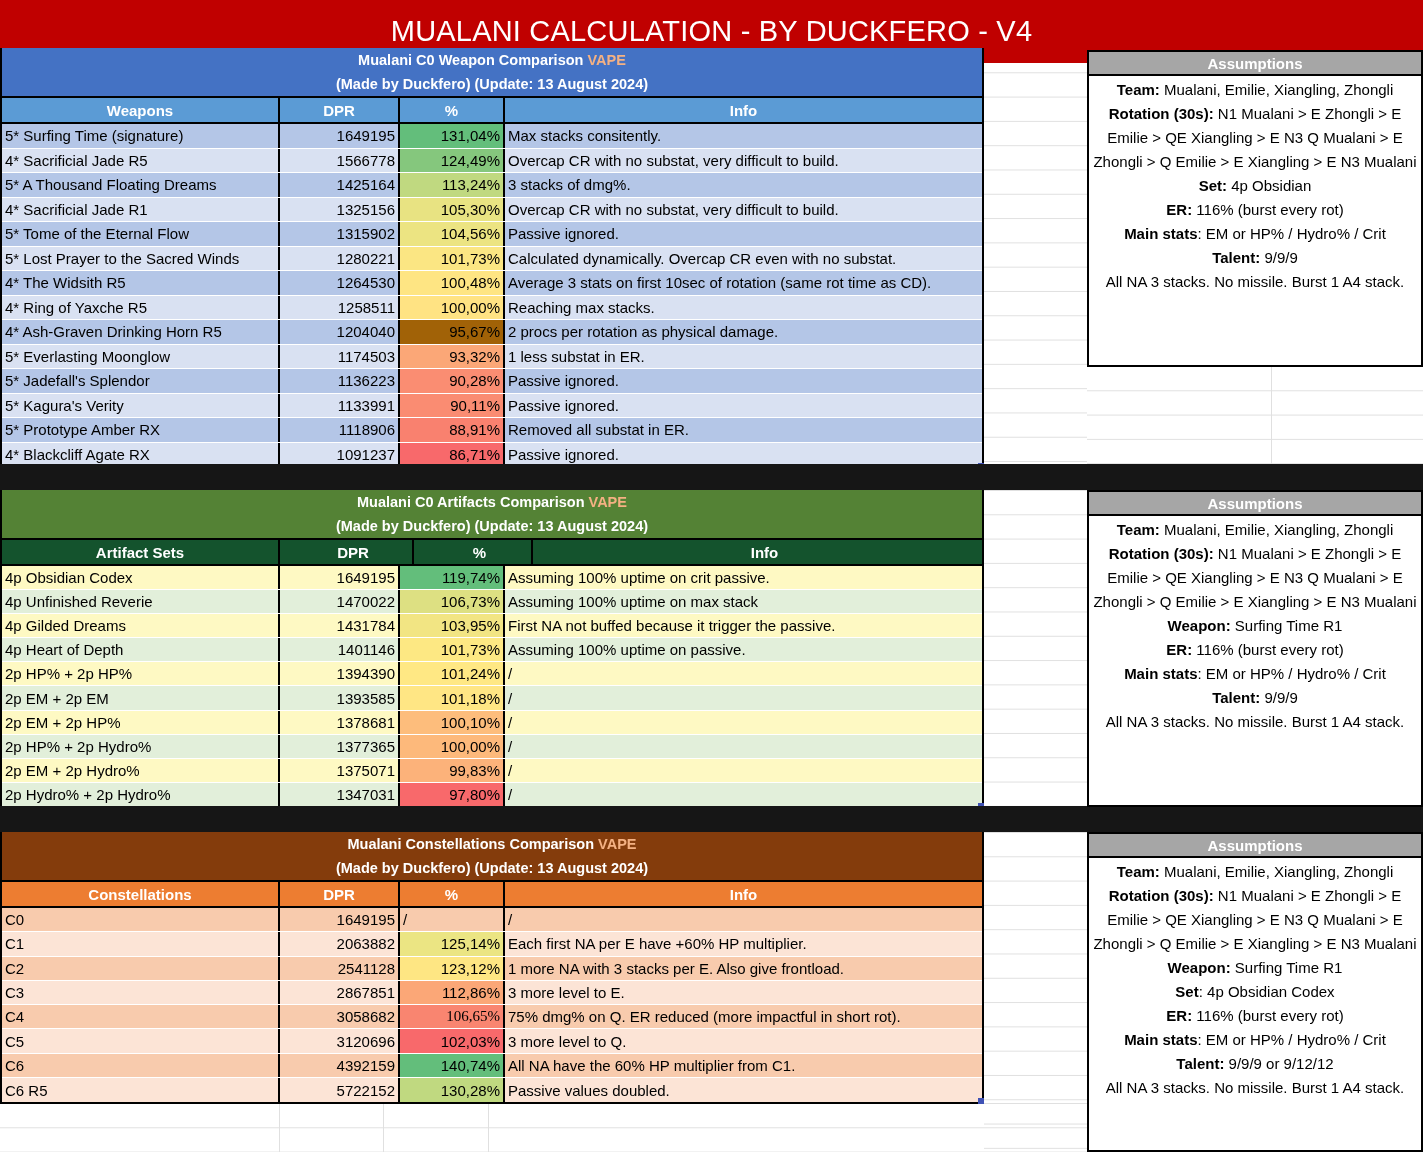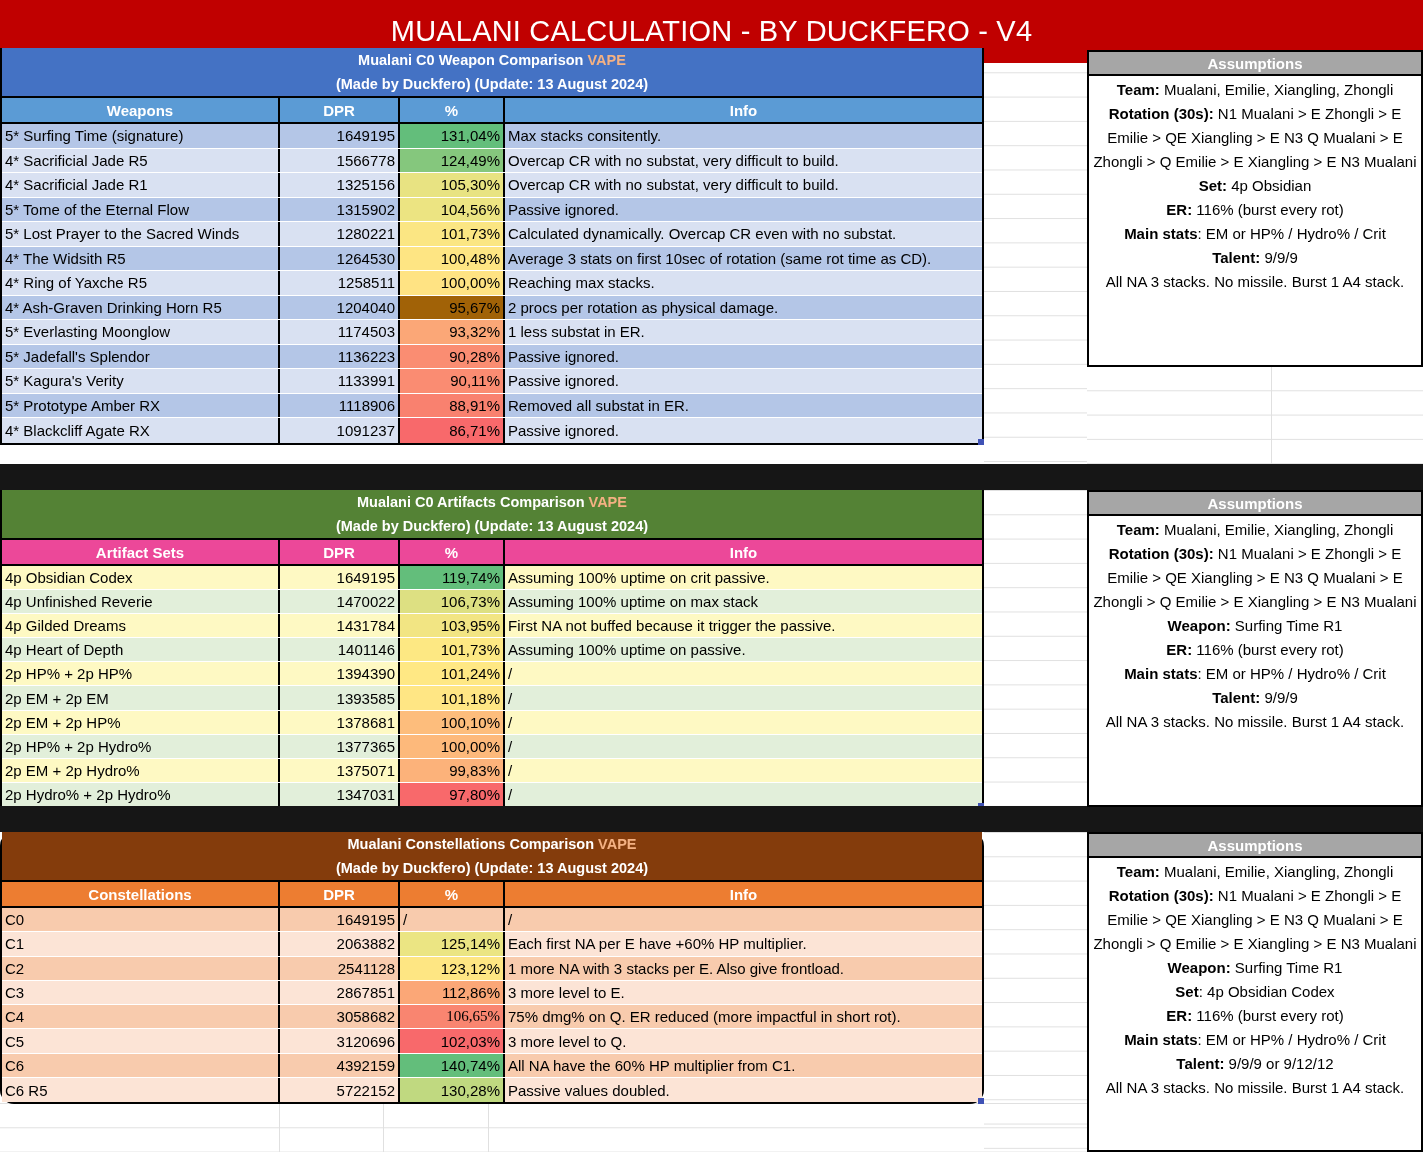--- a/index.html
+++ b/index.html
@@ -38,21 +38,21 @@
 
   .s1 .row { height: 24.5px; }
   .s2 .row { height: 24.1px; }
   .s3 .row { height: 24.3px; }
 
   .s1 .sec-head { background: #4472c4; }
   .s1 .col-head { background: #5b9bd5; }
   .s1 .row.a { background: #b4c6e7; } .s1 .row.b { background: #d9e1f2; }
 
   .s2 .sec-head { background: #548235; }
-  .s2 .col-head { background: #ec4899; }
+  .s2 .col-head { background: #14532d; gap: 14px; }
   .s2 .row.a { background: #fef9c3; } .s2 .row.b { background: #e2efda; }
 
   .s3 .sec-head { background: #843c0c; }
   .s3 .col-head { background: #ed7d31; }
   .s3 .row.a { background: #f8cbad; } .s3 .row.b { background: #fce4d6; }
 
   .corner { position: absolute; right: -2px; bottom: -2px; width: 6px; height: 6px; background: #3f51b5; }
 
   .assume { position: absolute; left: 1087px; width: 336px; border: 2px solid #000; background: #fff; }
   .assume-head { height: 24px; background: #a6a6a6; color: #fff; font-weight: bold; font-size: 15px;
@@ -92,20 +92,26 @@
         <div class="c2">1649195</div>
         <div class="c3" style="background: rgb(99, 190, 123);">131,04%</div>
         <div class="c4">Max stacks consitently.</div>
       </div>
       <div class="row b">
         <div class="c1">4* Sacrificial Jade R5</div>
         <div class="c2">1566778</div>
         <div class="c3" style="background: rgb(133, 199, 125);">124,49%</div>
         <div class="c4">Overcap CR with no substat, very difficult to build.</div>
       </div>
+      <div class="row a">
+        <div class="c1">5* A Thousand Floating Dreams</div>
+        <div class="c2">1425164</div>
+        <div class="c3" style="background: rgb(192, 217, 128);">113,24%</div>
+        <div class="c4">3 stacks of dmg%.</div>
+      </div>
       <div class="row b">
         <div class="c1">4* Sacrificial Jade R1</div>
         <div class="c2">1325156</div>
         <div class="c3" style="background: rgb(232, 227, 130);">105,30%</div>
         <div class="c4">Overcap CR with no substat, very difficult to build.</div>
       </div>
       <div class="row a">
         <div class="c1">5* Tome of the Eternal Flow</div>
         <div class="c2">1315902</div>
         <div class="c3" style="background: rgb(236, 228, 130);">104,56%</div>
@@ -242,21 +248,21 @@
         <div class="c2">1347031</div>
         <div class="c3" style="background: rgb(248, 105, 107);">97,80%</div>
         <div class="c4">/</div>
       </div>
     </div>
   <div class="corner"></div>
 </div>
 
 <div class="band" style="top:806px; height:26px;"></div>
 
-<div class="section s3" style="top:832px;border-radius:14px;">
+<div class="section s3" style="top:832px;">
   <div class="sec-head">
     <div><span>Mualani Constellations Comparison</span> <span class="vape">VAPE</span></div>
     <div>(Made by Duckfero) (Update: 13 August 2024)</div>
   </div>
   <div class="col-head">
     <div class="c1">Constellations</div>
     <div class="c2">DPR</div>
     <div class="c3">%</div>
     <div class="c4">Info</div>
   </div>

